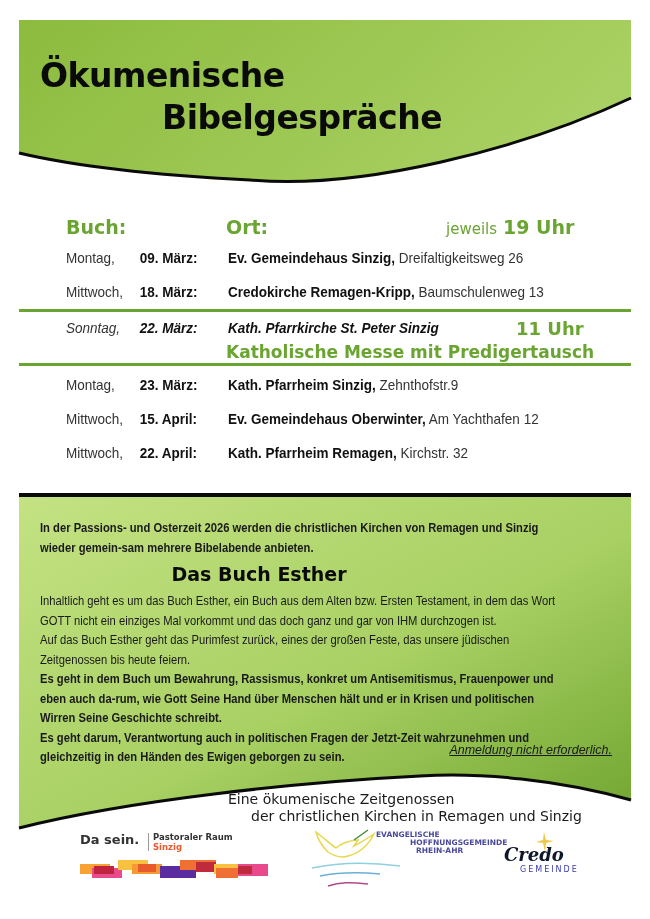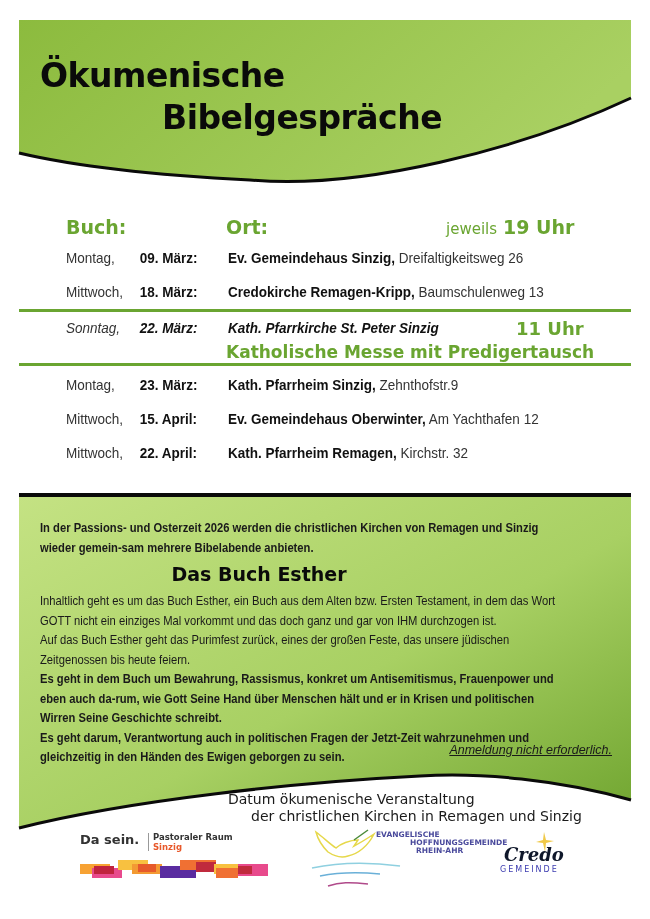--- a/index.html
+++ b/index.html
@@ -51,21 +51,21 @@
   .dasein-sep { position:absolute; left:68px; top:1px; width:1px; height:18px; background:#999; }
   .dasein-pr { position:absolute; left:73px; top:0; font-family:"DejaVu Sans", sans-serif; font-weight:bold; font-size:8.5px; color:#333; white-space:nowrap; }
   .dasein-sinzig { position:absolute; left:73px; top:10px; font-family:"DejaVu Sans", sans-serif; font-weight:bold; font-size:8.5px; color:#e8582a; }
   .stripes { position:absolute; left:0; top:28px; width:190px; height:20px; }
 
   .logo-ev { position:absolute; left:310px; top:826px; width:160px; height:70px; }
   .ev-text { position:absolute; font-family:"DejaVu Sans", sans-serif; font-weight:bold; font-size:7.5px; color:#4a4a9c; white-space:nowrap; }
 
   .logo-credo { position:absolute; left:500px; top:832px; width:80px; height:50px; }
   .credo-word { position:absolute; left:4px; top:12px; font-family:"DejaVu Serif", serif; font-style:italic; font-weight:bold; font-size:18px; color:#0f172a; }
-  .credo-gem { position:absolute; left:0; top:33px; font-family:"DejaVu Sans", sans-serif; font-size:8px; letter-spacing:2px; color:#3b3bb0; }
+  .credo-gem { position:absolute; left:20px; top:33px; font-family:"DejaVu Sans", sans-serif; font-size:8px; letter-spacing:2px; color:#3b3bb0; }
 </style>
 </head>
 <body>
 
 <svg id="header-svg" width="650" height="919">
   <defs>
     <linearGradient id="hdrGrad" x1="0" y1="0" x2="1" y2="0.3">
       <stop offset="0" stop-color="#8cbb3e"></stop>
       <stop offset="1" stop-color="#a9d062"></stop>
     </linearGradient>
@@ -138,21 +138,21 @@
 </div>
 <div class="book-title">Das Buch Esther</div>
 <div class="info-text" style="top:592px;">
   <p>Inhaltlich geht es um das Buch Esther, ein Buch aus dem Alten bzw. Ersten Testament, in dem das Wort GOTT nicht ein einziges Mal vorkommt und das doch ganz und gar von IHM durchzogen ist.</p>
   <p>Auf das Buch Esther geht das Purimfest zurück, eines der großen Feste, das unsere jüdischen Zeitgenossen bis heute feiern.</p>
   <p class="bold">Es geht in dem Buch um Bewahrung, Rassismus, konkret um Antisemitismus, Frauenpower und eben auch da-rum, wie Gott Seine Hand über Menschen hält und er in Krisen und politischen Wirren Seine Geschichte schreibt.</p>
   <p class="bold">Es geht darum, Verantwortung auch in politischen Fragen der Jetzt-Zeit wahrzunehmen und gleichzeitig in den Händen des Ewigen geborgen zu sein.</p>
 </div>
 <div class="anmeldung">Anmeldung nicht erforderlich.</div>
 
-<div class="footer-line footer-1">Datum ökumenische Veranstaltung</div>
+<div class="footer-line footer-1">Eine ökumenische Zeitgenossen</div>
 <div class="footer-line footer-2">der christlichen Kirchen in Remagen und Sinzig</div>
 
 <div class="logo-dasein">
   <span class="dasein-text">Da sein.</span>
   <span class="dasein-sep"></span>
   <span class="dasein-pr">Pastoraler Raum</span>
   <span class="dasein-sinzig">Sinzig</span>
   <svg class="stripes" viewBox="0 0 190 20">
     <rect x="0" y="4" width="30" height="10" fill="#f7a233"></rect>
     <rect x="12" y="8" width="30" height="10" fill="#e84a8c"></rect>

